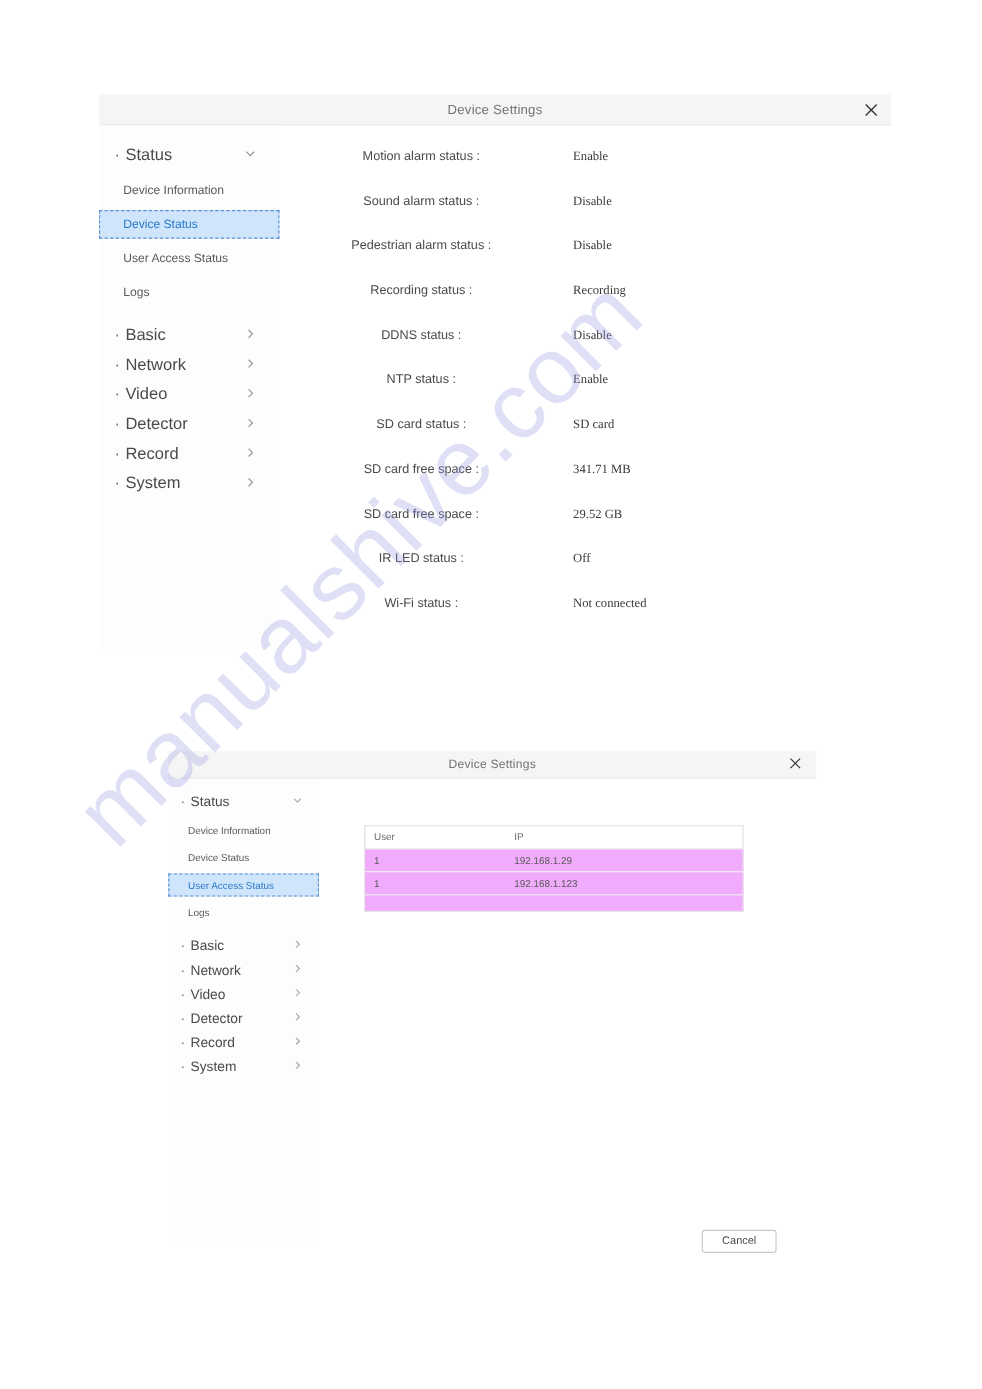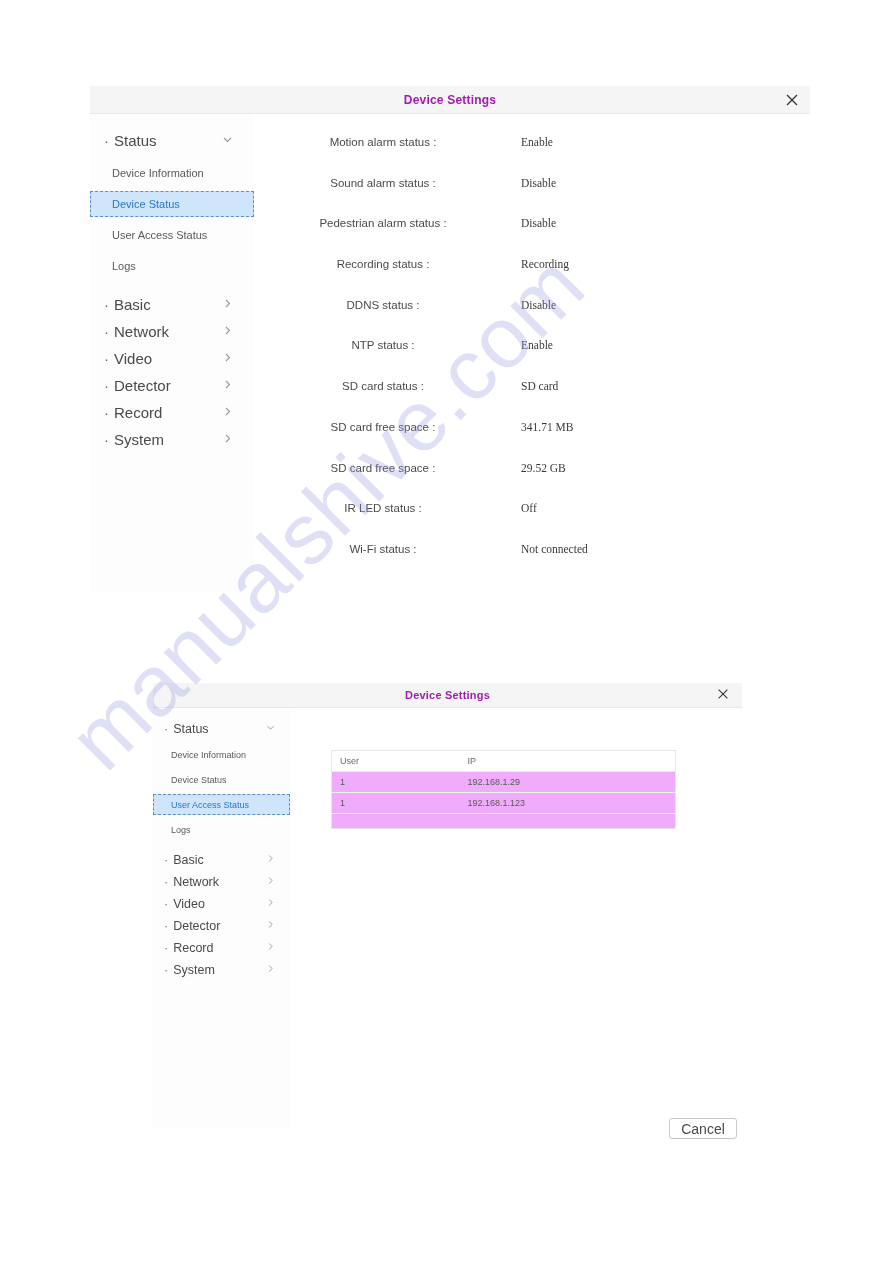--- a/index.html
+++ b/index.html
@@ -49,22 +49,22 @@
   }
   .titlebar {
     position: relative;
     background: #f5f5f5;
     border-bottom: 1px solid #e8e8e8;
     display: flex;
     align-items: center;
     justify-content: center;
   }
   .titlebar-text {
-    font-weight: bold;
-    color: #a21caf;
+    font-weight: normal;
+    color: #737373;
     letter-spacing: 0.2px;
   }
   .close-icon {
     position: absolute;
     right: 10px;
     top: 50%;
     transform: translateY(-50%);
     width: 16px;
     height: 16px;
     cursor: pointer;
@@ -204,21 +204,21 @@
   #dialog-user-access .titlebar-text { font-size: 11px; }
   #dialog-user-access .dialog-body { height: 421px; }
   #dialog-user-access .sidebar { width: 137px; padding-top: 10px; }
   #dialog-user-access .nav-group { height: 22px; font-size: 12.5px; padding: 0 14px 0 11px; }
   #dialog-user-access .nav-group.top { margin-bottom: 4px; }
   #dialog-user-access .nav-sub { height: 21px; font-size: 9px; padding-left: 18px; margin-bottom: 4px; }
   #dialog-user-access .nav-sub.active { padding-left: 17px; }
   #dialog-user-access .nav-spacer { height: 5px; }
   #dialog-user-access .content { padding: 42px 0 0 41px; }
   #dialog-user-access .user-table { width: 345px; font-size: 9px; }
-  #dialog-user-access .btn { right: 5px; bottom: -10px; width: 68px; height: 21px; font-size: 14px; }
+  #dialog-user-access .btn { right: 36px; bottom: -10px; width: 68px; height: 21px; font-size: 10px; }
 </style>
 </head>
 <body>
 
 <div class="watermark">
   <span>manualshive.com</span>
 </div>
 
 <div class="dialog" id="dialog-device-status">
 

